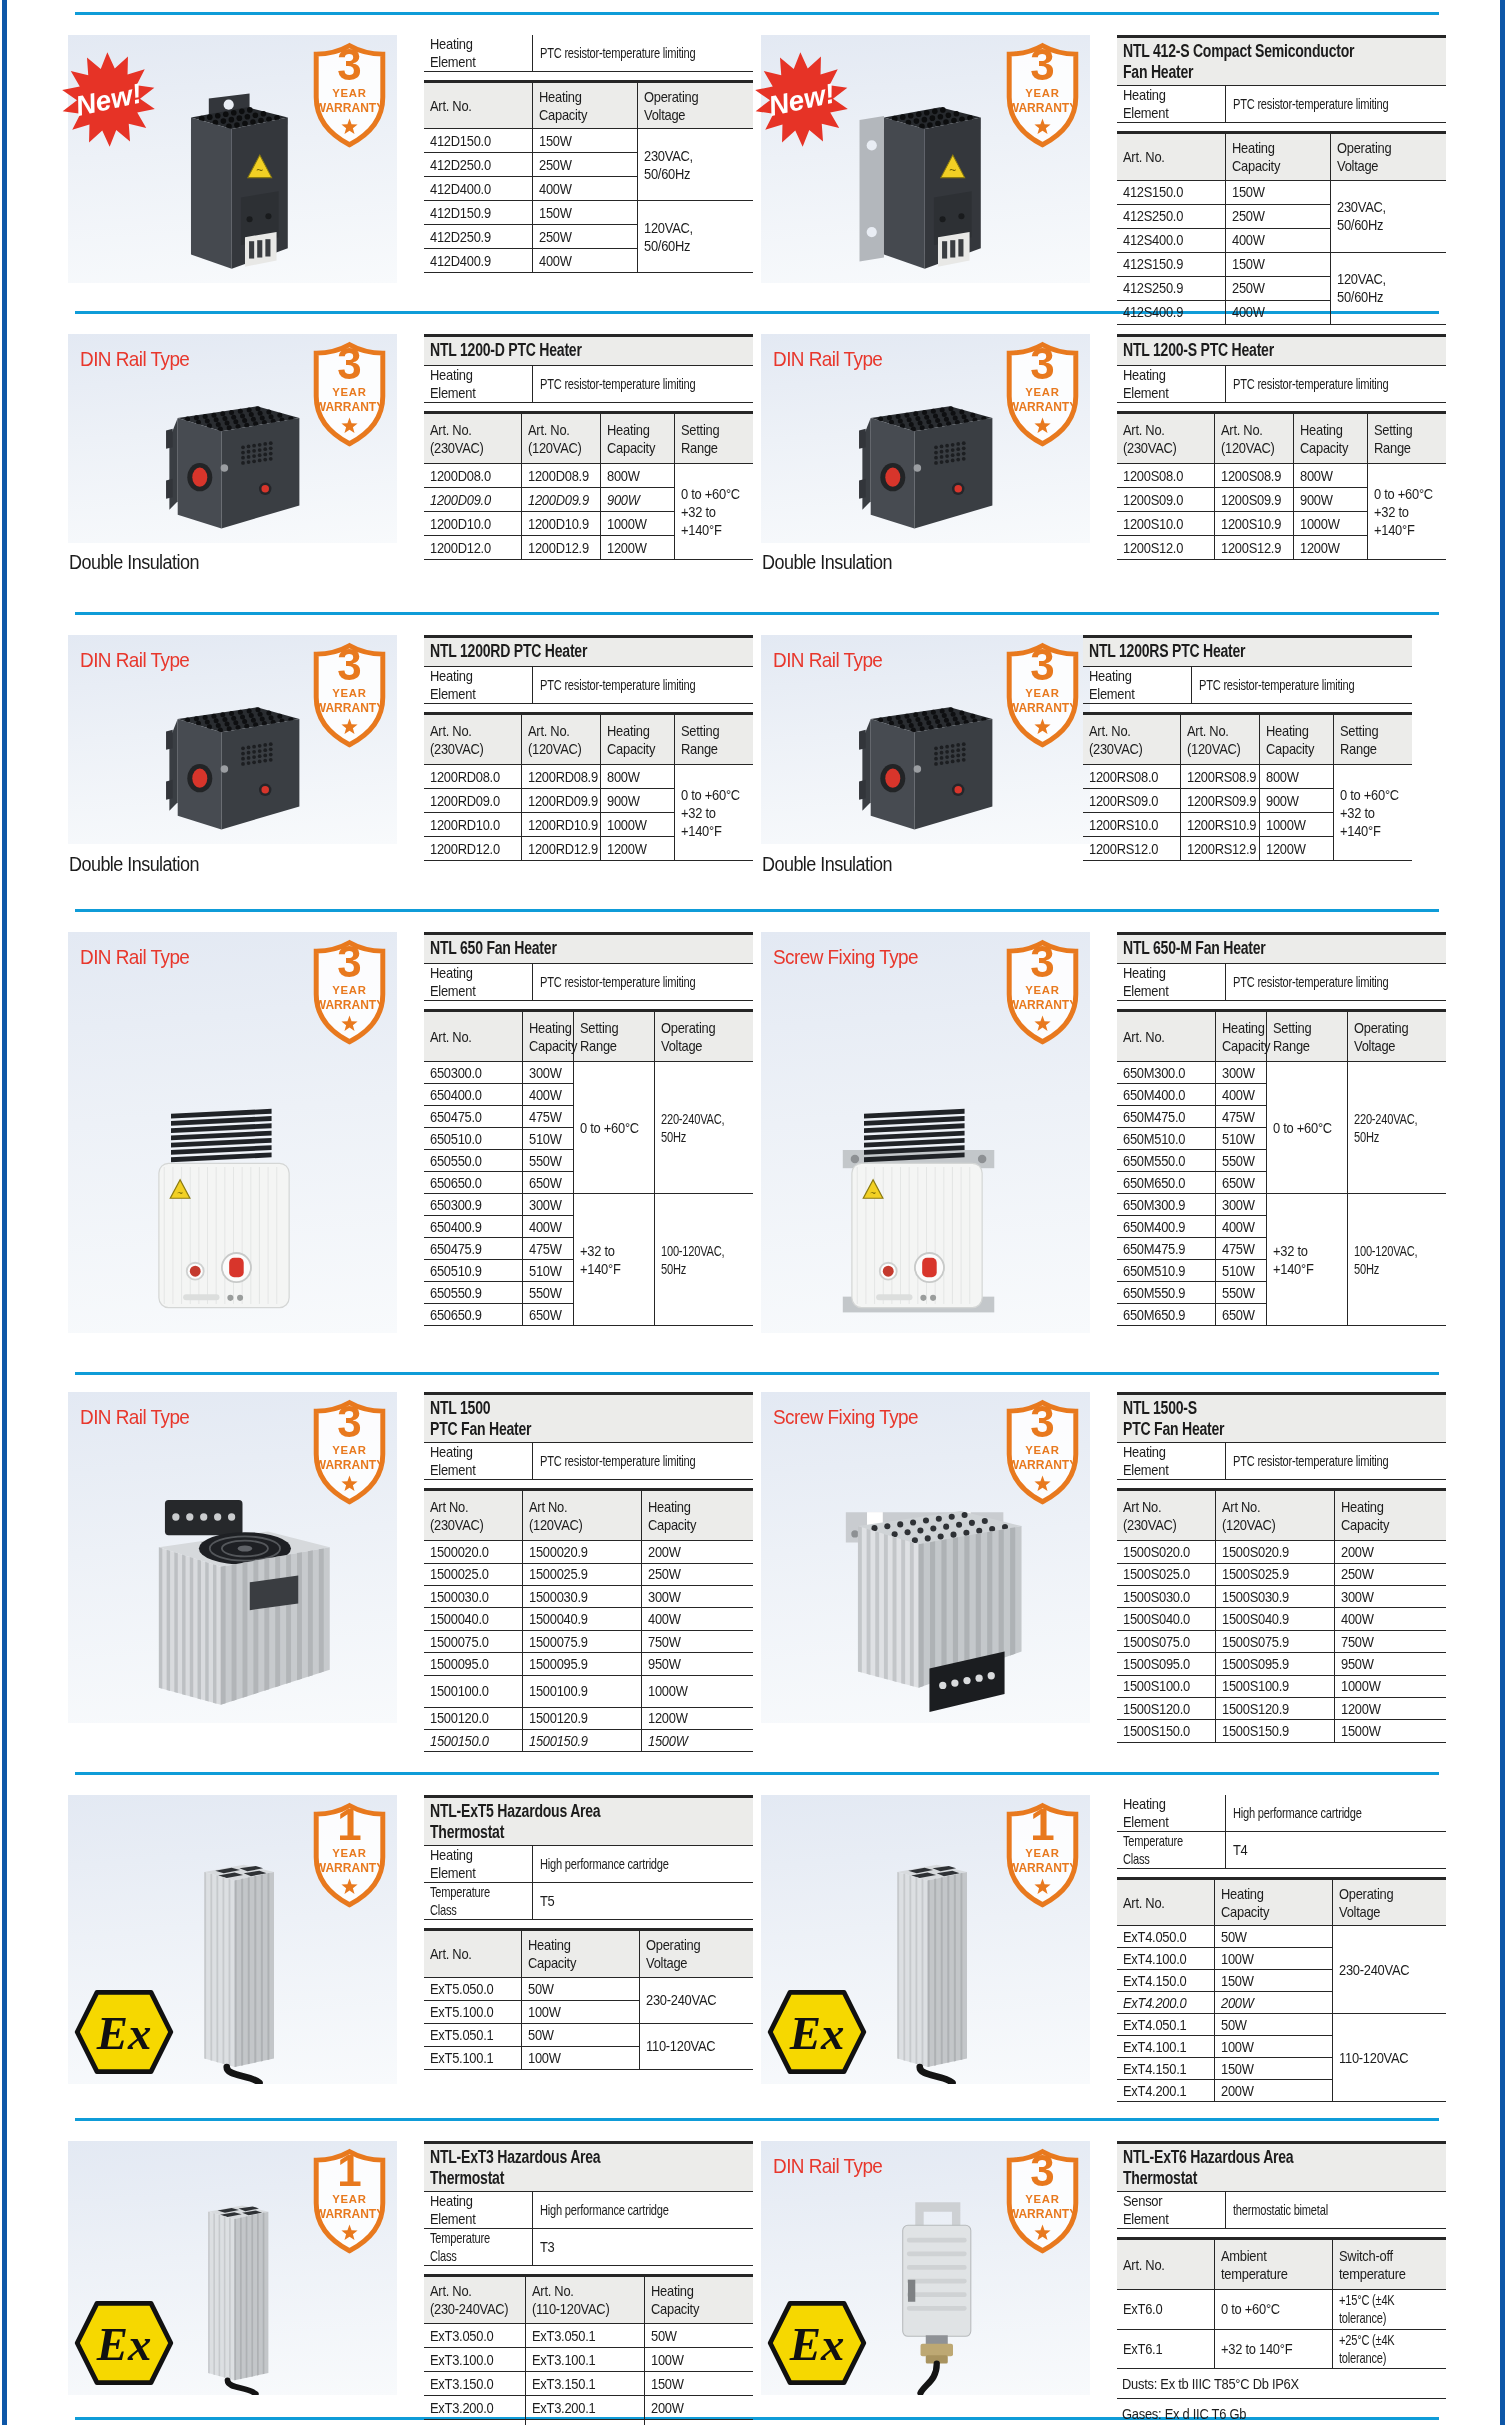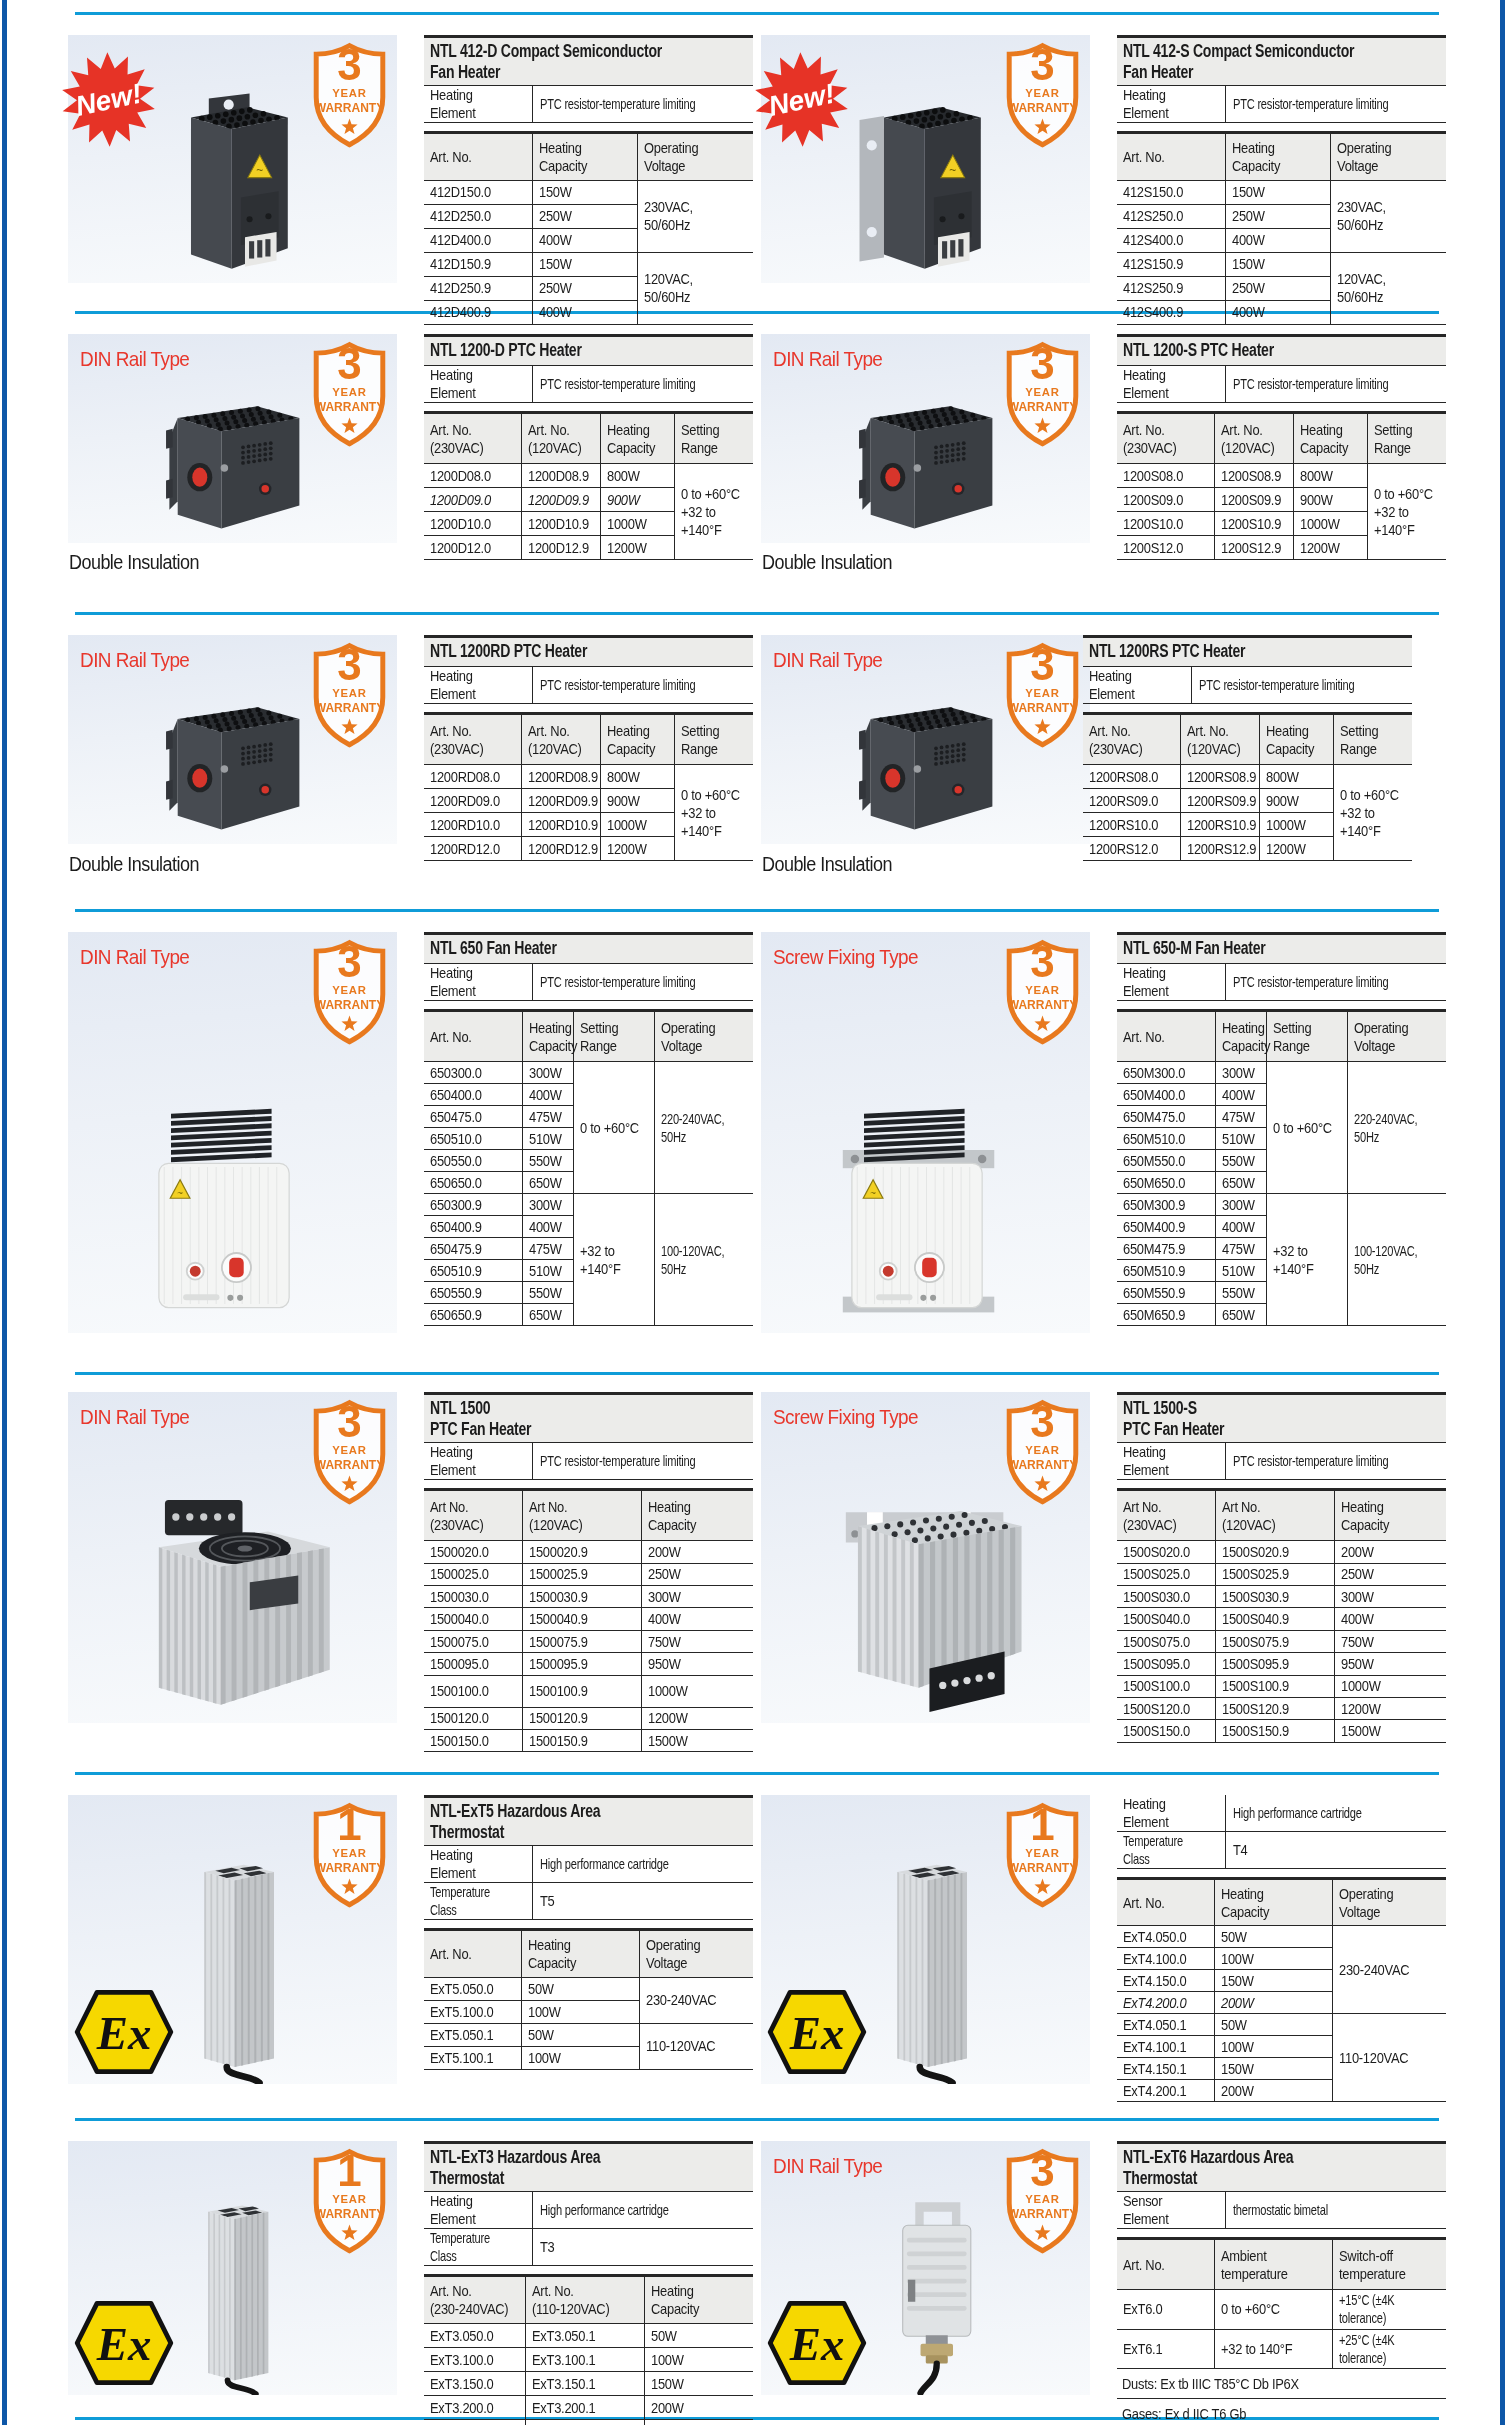--- a/index.html
+++ b/index.html
@@ -94,21 +94,20 @@
   <text x="60" y="80" font-size="16" font-weight="bold" fill="#e8791e" text-anchor="middle" letter-spacing="1">YEAR</text>
   <text x="60" y="101" font-size="17" font-weight="bold" fill="#e8791e" text-anchor="middle" transform="scale(1,1)">WARRANTY</text>
   <polygon points="60.0,110.0 62.9,118.0 71.4,118.3 64.8,123.5 67.1,131.7 60.0,127.0 52.9,131.7 55.2,123.5 48.6,118.3 57.1,118.0" fill="#e8791e"></polygon>
         </svg></div>
       <div class="newbadge"><svg viewBox="0 0 160 160" width="100%" height="100%">
   <polygon points="156.4,95.5 127.4,101.4 142.2,127.1 113.4,119.9 115.5,149.4 92.8,130.4 81.9,158.0 69.7,131.0 47.9,151.1 48.6,121.4 20.2,130.1 33.7,103.7 4.4,99.2 28.0,81.3 3.6,64.5 32.6,58.6 17.8,32.9 46.6,40.1 44.5,10.6 67.2,29.6 78.1,2.0 90.3,29.0 112.1,8.9 111.4,38.6 139.8,29.9 126.3,56.3 155.6,60.8 132.0,78.7" fill="#e63326"></polygon>
   <text x="80" y="96" transform="rotate(-12 80 80)" font-size="46" font-style="italic" font-weight="bold" fill="#ffffff" text-anchor="middle" font-family="Liberation Sans,sans-serif">New!</text>
         </svg></div>
     </div>
     <div class="tblblock" style="left: 424px; top: 35px;">
-      <div class="ptitle"><span class="tx">NTL 412-D Compact Semiconductor Fan Heater</span></div>
       <div class="spec">
         <div class="lab">
           <span class="cx">Heating Element</span>
         </div>
         <div class="val">
           <span class="cx tight">PTC resistor-temperature limiting</span>
         </div>
       </div>
       <div class="gap"></div>
       <table class="main">
@@ -1184,21 +1183,21 @@
           <tr style="height: 32px;">
             <td><span class="cx">1500100.0</span></td>
             <td><span class="cx">1500100.9</span></td>
             <td><span class="cx">1000W</span></td>
           </tr>
           <tr style="height: 22.4px;">
             <td><span class="cx">1500120.0</span></td>
             <td><span class="cx">1500120.9</span></td>
             <td><span class="cx">1200W</span></td>
           </tr>
-          <tr style="height: 22.4px;">
+          <tr style="height: 22.4px; font-style: italic;">
             <td><span class="cx">1500150.0</span></td>
             <td><span class="cx">1500150.9</span></td>
             <td><span class="cx">1500W</span></td>
           </tr>
         </tbody>
       </table>
     </div>
     <div class="imgbox" style="left: 761px; top: 1392px; height: 331px;">
       <div class="prodsvg" style="height: 297px;"><svg viewBox="0 0 543 420" width="329" height="297" preserveAspectRatio="xMidYMax meet">
           <polygon points="140,72 400,72 400,122 140,122" fill="#c9ccd0"></polygon>

